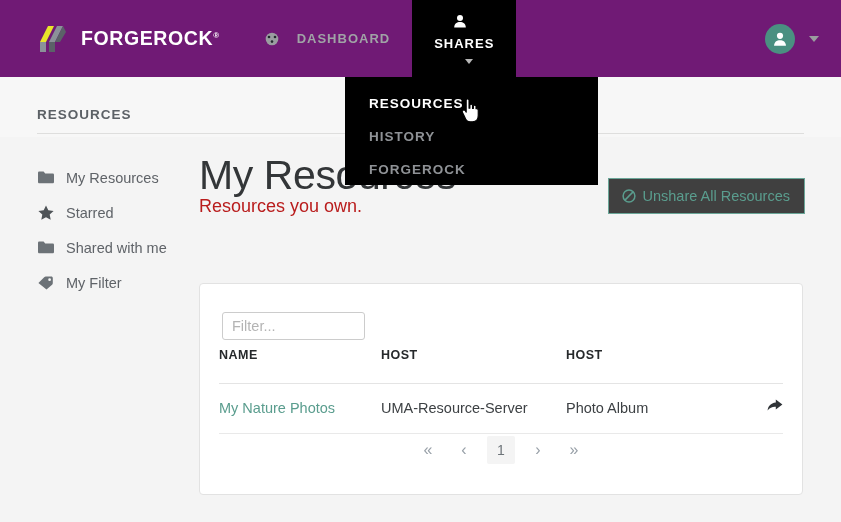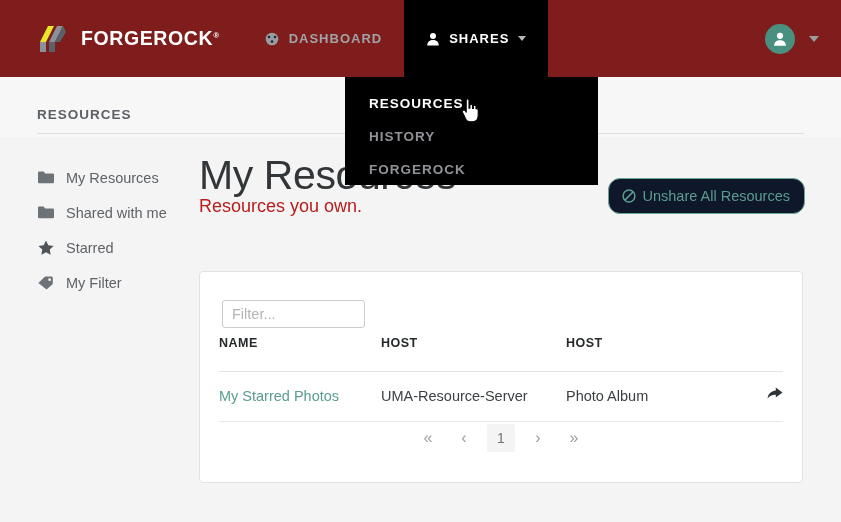--- a/index.html
+++ b/index.html
@@ -20,21 +20,21 @@
     height: 522px;
     background: #f4f4f4;
   }
 
   
   .navbar {
     position: absolute;
     top: 0; left: 0;
     width: 841px;
     height: 77px;
-    background: #7f1d1d;
+    background: #701a75;
     display: flex;
     align-items: stretch;
     z-index: 40;
   }
   .brand {
     display: flex;
     align-items: center;
     padding-left: 36px;
     padding-right: 22px;
     height: 77px;
@@ -69,24 +69,26 @@
     justify-content: center;
     padding: 0 22px;
     height: 77px;
     color: #a0a3a6;
     font-size: 13px;
     font-weight: bold;
     letter-spacing: 1.0px;
     white-space: nowrap;
     cursor: pointer;
     box-sizing: border-box;
+    gap: 8px;
   }
   .nav-item.active {
     background: #000000;
     color: #ffffff;
+    flex-direction: column;
   }
   .nav-item .nav-ico {
     margin-right: 9px;
     display: inline-flex;
     align-items: center;
   }
   .nav-caret {
     margin-left: 9px;
     display: inline-block;
     width: 0; height: 0;
@@ -228,42 +230,42 @@
   }
   .main-sub {
     font-size: 18px;
     color: #b91c1c;
   }
   .unshare-btn {
     position: absolute;
     right: 0;
     top: 23px;
     border: 1px solid #6aa698;
-    border-radius: 12px;
-    background: #0f172a;
+    border-radius: 0;
+    background: #404040;
     color: #5a9d8e;
     font-size: 14.5px;
     padding: 9px 14px 9px 13px;
     display: inline-flex;
     align-items: center;
     cursor: pointer;
     white-space: nowrap;
     font-family: "Liberation Sans", sans-serif;
   }
   .unshare-ico {
     margin-right: 7px;
     display: inline-flex;
     align-items: center;
   }
 
   
   .card {
     position: absolute;
     left: 199px;
-    top: 271px;
+    top: 283px;
     width: 604px;
     height: 212px;
     background: #ffffff;
     border: 1px solid #e2e2e2;
     border-radius: 4px;
     box-sizing: border-box;
     z-index: 11;
   }
   .filter-input {
     position: absolute;
@@ -418,34 +420,34 @@
       <span class="side-ico">
         <svg width="16" height="13" viewBox="0 0 16 13" xmlns="http://www.w3.org/2000/svg">
           <path d="M0 2 C0 1 0.6 0.6 1.4 0.6 L5.6 0.6 L7.2 2.6 L14.6 2.6 C15.4 2.6 16 3.1 16 3.9 L16 11 C16 11.8 15.4 12.3 14.6 12.3 L1.4 12.3 C0.6 12.3 0 11.8 0 11 Z" fill="#6c7277"></path>
         </svg>
       </span>
       <span class="side-label">My Resources</span>
     </div>
 
     <div class="side-item">
       <span class="side-ico">
+        <svg width="16" height="15" viewBox="0 0 16 15" xmlns="http://www.w3.org/2000/svg">
+          <polygon points="8,0.4 10.3,5.2 15.6,5.9 11.7,9.6 12.7,14.8 8,12.3 3.3,14.8 4.3,9.6 0.4,5.9 5.7,5.2" fill="#4e5357"></polygon>
+        </svg>
+      </span>
+      <span class="side-label">Starred</span>
+    </div>
+
+    <div class="side-item">
+      <span class="side-ico">
         <svg width="16" height="13" viewBox="0 0 16 13" xmlns="http://www.w3.org/2000/svg">
           <path d="M0 2 C0 1 0.6 0.6 1.4 0.6 L5.6 0.6 L7.2 2.6 L14.6 2.6 C15.4 2.6 16 3.1 16 3.9 L16 11 C16 11.8 15.4 12.3 14.6 12.3 L1.4 12.3 C0.6 12.3 0 11.8 0 11 Z" fill="#6c7277"></path>
         </svg>
       </span>
       <span class="side-label">Shared with me</span>
-    </div>
-
-    <div class="side-item">
-      <span class="side-ico">
-        <svg width="16" height="15" viewBox="0 0 16 15" xmlns="http://www.w3.org/2000/svg">
-          <polygon points="8,0.4 10.3,5.2 15.6,5.9 11.7,9.6 12.7,14.8 8,12.3 3.3,14.8 4.3,9.6 0.4,5.9 5.7,5.2" fill="#4e5357"></polygon>
-        </svg>
-      </span>
-      <span class="side-label">Starred</span>
     </div>
 
     <div class="side-item">
       <span class="side-ico">
         <svg width="17" height="14" viewBox="0 0 17 14" xmlns="http://www.w3.org/2000/svg">
           <path d="M0.4 6.9 L6.2 1.2 C6.7 0.7 7.2 0.5 7.9 0.5 L13.2 0.5 C14.2 0.5 14.8 1.1 14.8 2.1 L14.8 7.1 C14.8 7.8 14.6 8.3 14.1 8.8 L8.5 13.4 Z" fill="#6c7277"></path>
           <circle cx="11.6" cy="3.7" r="1.35" fill="#f7f7f7"></circle>
         </svg>
       </span>
       <span class="side-label">My Filter</span>
@@ -477,21 +479,21 @@
         <tr>
           <th class="col-name">NAME</th>
           <th class="col-host">HOST</th>
           <th class="col-type">HOST</th>
           <th class="col-act"></th>
         </tr>
       </thead>
       <tbody>
         <tr>
           <td class="col-name">
-            <a class="name-link">My Starred Photos</a>
+            <a class="name-link">My Nature Photos</a>
           </td>
           <td class="col-host">UMA-Resource-Server</td>
           <td class="col-type">Photo Album</td>
           <td class="col-act">
             <span class="share-ico">
               <svg width="17" height="15" viewBox="0 0 17 15" xmlns="http://www.w3.org/2000/svg">
                 <path d="M9.8 0.6 L16.4 5.6 L9.8 10.6 L9.8 7.8 C6.4 7.6 3.8 8.6 1.6 11.6 C2.0 7.3 4.6 4.1 9.8 3.5 Z" fill="#2f3337"></path>
               </svg>
             </span>
           </td>

